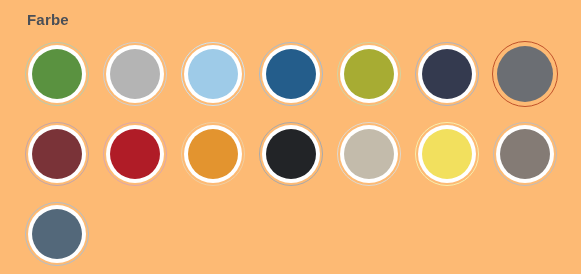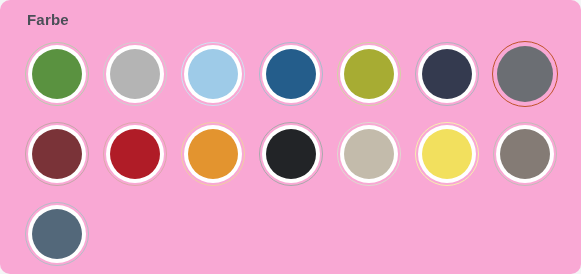--- a/index.html
+++ b/index.html
@@ -12,22 +12,21 @@
     height: 274px;
     background: #f4f5f6;
     font-family: "Liberation Sans", sans-serif;
     overflow: hidden;
   }
   #panel {
     position: relative;
     width: 581px;
     height: 274px;
     box-sizing: border-box;
-    background: #f9a8d4;
-    border-radius: 10px;
+    background: #fdba74;
   }
   #panel-title {
     position: absolute;
     left: 27px;
     top: 11px;
     font-size: 15px;
     font-weight: bold;
     color: #4a4f57;
     letter-spacing: 0.2px;
     line-height: 18px;

